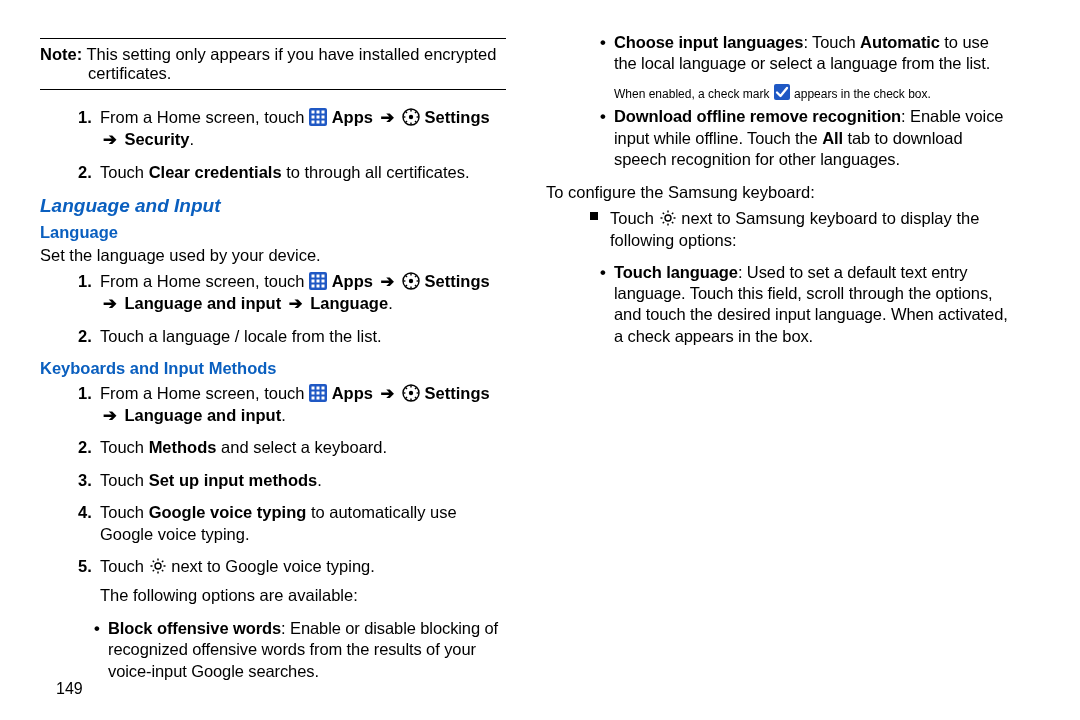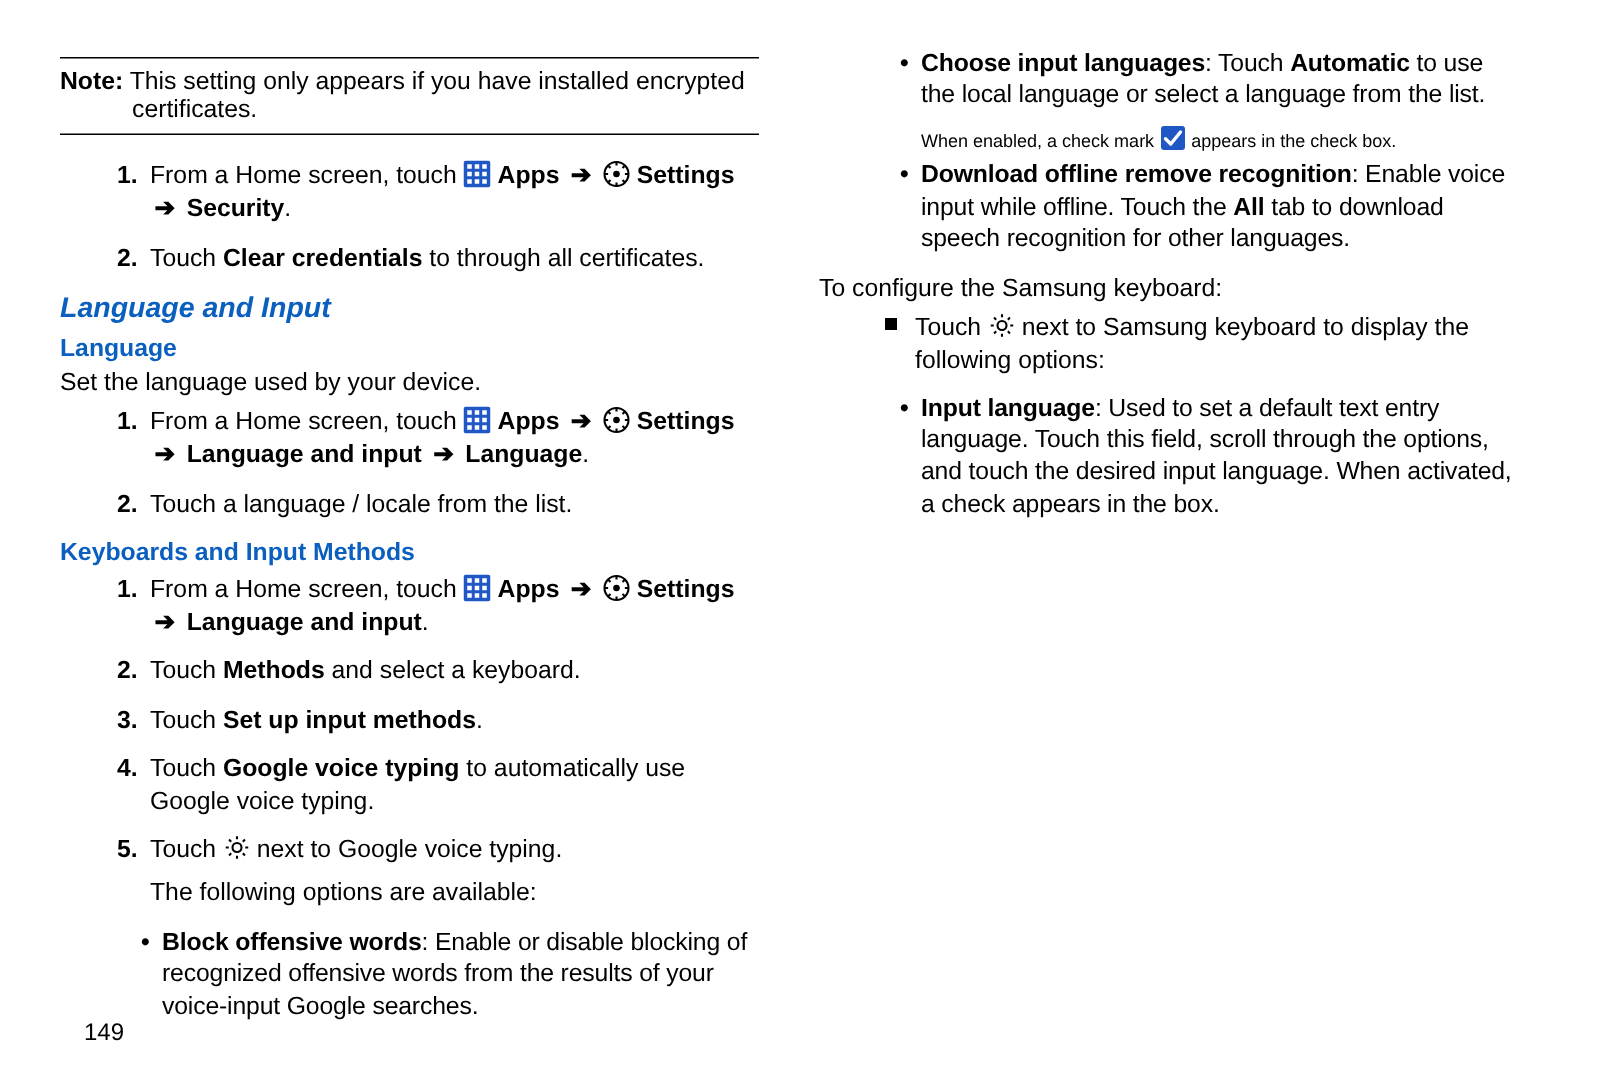--- a/index.html
+++ b/index.html
@@ -366,19 +366,19 @@
               <path d="M9 1.5v2 M9 14.5v2 M1.5 9h2 M14.5 9h2 M3.7 3.7l1.4 1.4 M12.9 12.9l1.4 1.4 M14.3 3.7l-1.4 1.4 M5.1 12.9l-1.4 1.4"></path>
             </g>
           </svg>
       </span>
       <span> next to Samsung keyboard to display the following options:</span>
     </li>
   </ul>
 
   <ul class="bullets cond">
     <li>
-      <b>Input language</b><span>: Used to set a default text entry language. Touch this field, scroll through the options, and touch the desired input language. When activated, a check appears in the box.</span>
+      <b>Touch language</b><span>: Used to set a default text entry language. Touch this field, scroll through the options, and touch the desired input language. When activated, a check appears in the box.</span>
     </li>
   </ul>
 
   <div class="pagenum">149</div>
 
 </div>
 
 </body></html>

